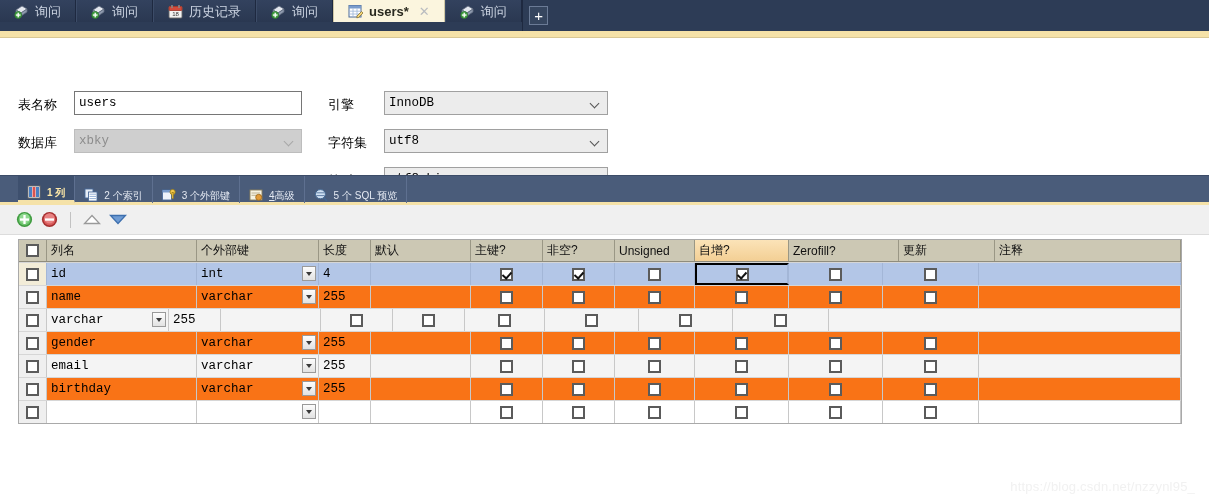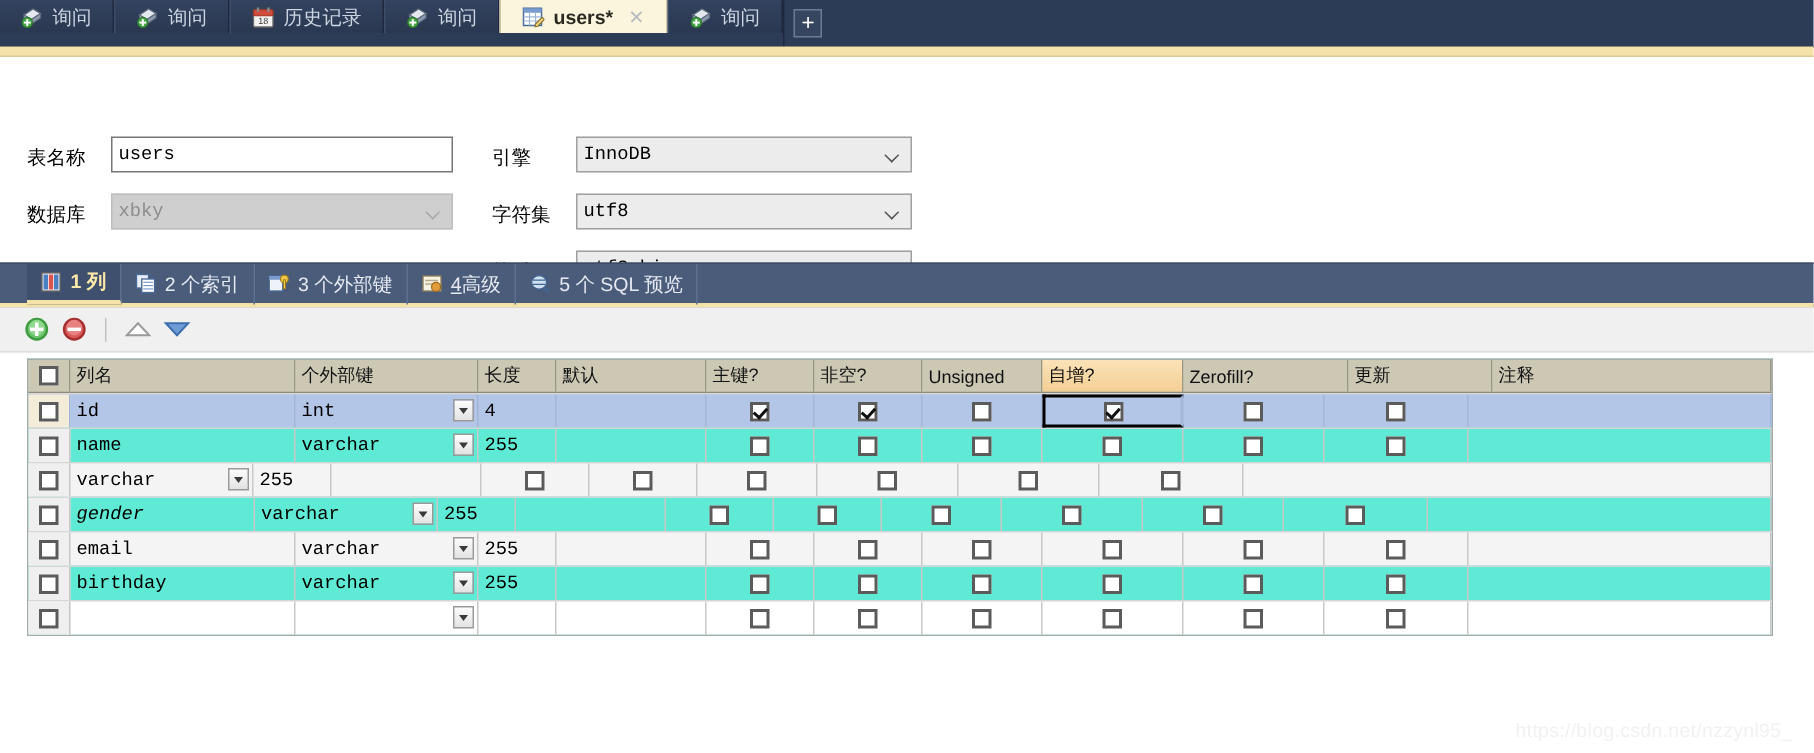--- a/index.html
+++ b/index.html
@@ -159,25 +159,25 @@
   }
   .subtabs {
     position: absolute;
     left: 18px; top: 0;
     height: 27px;
     display: flex;
     align-items: stretch;
   }
   .stab {
     display: flex;
-    align-items: center;
+    align-items: flex-end;
     gap: 5px;
     padding: 0 9px;
     color: #e4e9f2;
-    font-size: 13px;
+    font-size: 10px;
     white-space: nowrap;
     border-right: 1px solid #5e7090;
     cursor: default;
   }
   .stab.active {
     background: #3e506e;
     color: #ffe9a8;
     font-weight: bold;
     border-bottom: 3px solid #f5e2a8;
     box-sizing: border-box;
@@ -203,21 +203,21 @@
     margin: 0 4px;
   }
 
   
   .grid {
     position: absolute;
     left: 18px; top: 239px;
     width: 1164px;
     border: 1px solid #a9a9a9;
     box-sizing: border-box;
-    background: #5eead4;
+    background: #f97316;
     font-family: "Liberation Mono", monospace;
     font-size: 12.5px;
   }
   .grow { display: flex; height: 22px; }
   .ghead {
     background: #ccc8b4;
     height: 21px;
     border-bottom: 1px solid #8f8c7d;
   }
   .gcell {
@@ -643,21 +643,21 @@
         <span class="cb"></span>
       </div>
       <div class="gcell" style="width: 190px; flex: 1 1 auto;">
         <span></span>
       </div>
     </div>
     <div class="grow">
       <div class="gcell rowsel-cell" style="width: 28px; flex: 0 0 auto;">
         <span class="cb"></span>
       </div>
-      <div class="gcell" style="width: 123px; flex: 0 0 auto; font-style: italic;">
+      <div class="gcell" style="width: 150px; flex: 0 0 auto;">
         <span>gender</span>
       </div>
       <div class="gcell typecell" style="width: 122px; flex: 0 0 auto;">
         <span>varchar</span>
         <span class="dropbtn"></span>
       </div>
       <div class="gcell" style="width: 52px; flex: 0 0 auto;">
         <span>255</span>
       </div>
       <div class="gcell" style="width: 100px; flex: 0 0 auto;">

